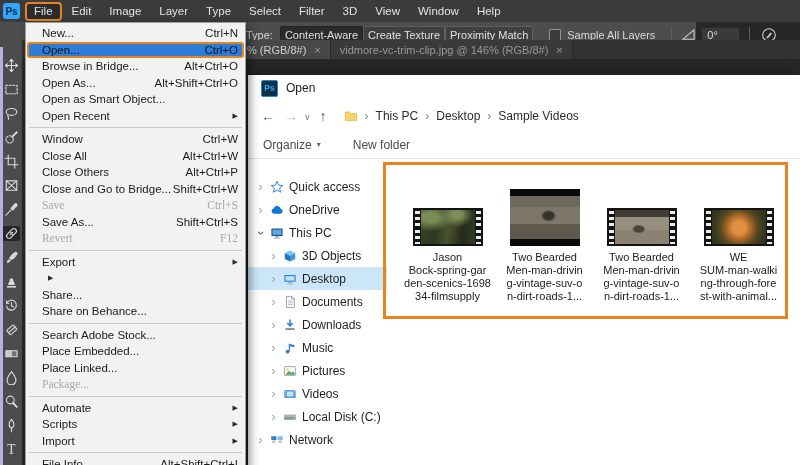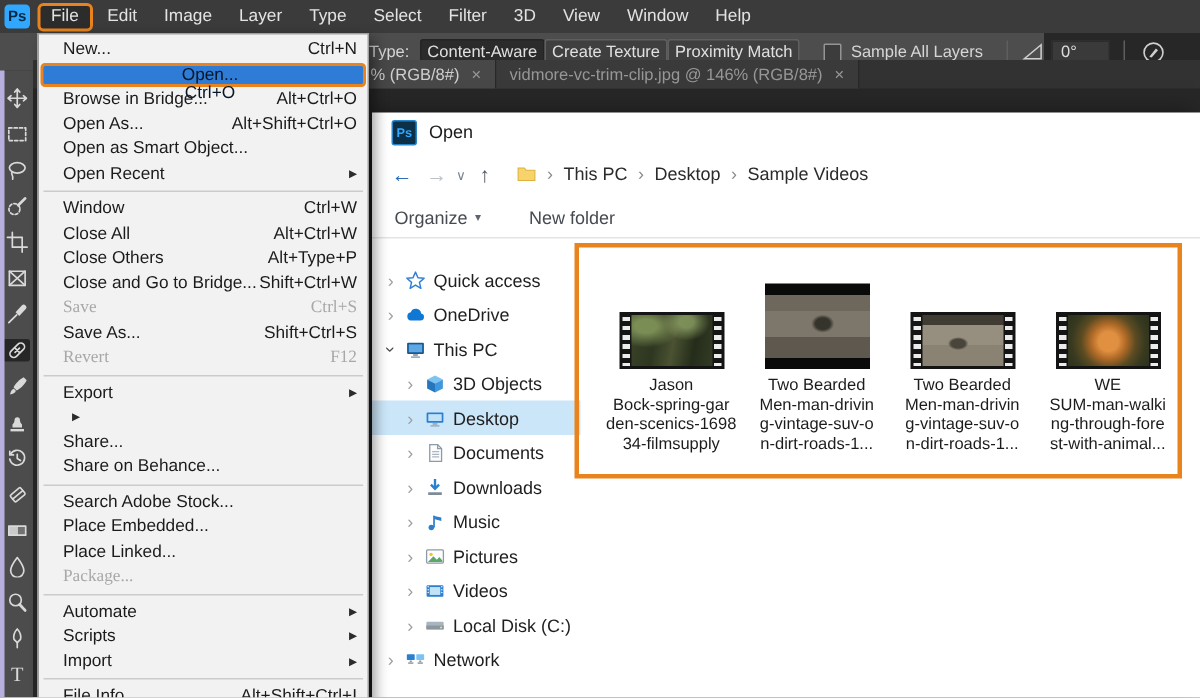--- a/index.html
+++ b/index.html
@@ -51,21 +51,21 @@
   .filemenu{position:absolute;left:25px;top:22px;width:221px;height:450px;background:#f2f2f2;
             border:1px solid #9f9f9f;box-shadow:4px 4px 9px rgba(0,0,0,.45);z-index:6;
             padding-top:2px;box-sizing:border-box;}
   .menu-row{height:16.5px;display:flex;align-items:center;font-size:11.5px;color:#1b1b1b;
             padding:0 7px 0 16px;box-sizing:border-box;}
   .menu-row .ml{flex:1;white-space:nowrap;}
   .menu-row .ms{white-space:nowrap;}
   .menu-row .ma{font-size:7px;color:#2b2b2b;margin-left:6px;}
   .menu-row.dis{color:#a8a8a8;font-family:Liberation Serif, serif;}
   .menu-row.hl{background:#2e7cd6;border:2px solid #e8831d;border-radius:3px;margin:0 1px;
-               padding:0 4px 0 13px;color:#071525;flex-direction:column;}
+               padding:0 4px 0 13px;color:#071525;}
   .menu-sep{height:1px;background:#cbcbcb;margin:3px 3px;}
 
   
   .dialog{position:absolute;left:248px;top:75px;width:552px;height:390px;background:#fff;z-index:5;
           box-shadow:-5px 2px 16px rgba(0,0,0,.5);color:#222;}
   .dlg-title{height:26px;display:flex;align-items:center;padding-left:13px;}
   .dlg-ico{width:15px;height:15px;background:#0b3048;color:#31a8ff;font-size:8.5px;font-weight:bold;
            display:flex;align-items:center;justify-content:center;border:1px solid #2a85c8;border-radius:2px;margin-right:8px;}
   .dlg-name{font-size:12px;color:#1a1a1a;}
   .dlg-nav{height:30px;display:flex;align-items:center;padding-left:13px;}
@@ -311,21 +311,21 @@
       <div class="menu-row">
         <span class="ml">Window</span>
         <span class="ms">Ctrl+W</span>
       </div>
       <div class="menu-row">
         <span class="ml">Close All</span>
         <span class="ms">Alt+Ctrl+W</span>
       </div>
       <div class="menu-row">
         <span class="ml">Close Others</span>
-        <span class="ms">Alt+Type+P</span>
+        <span class="ms">Alt+Ctrl+P</span>
       </div>
       <div class="menu-row">
         <span class="ml">Close and Go to Bridge...</span>
         <span class="ms">Shift+Ctrl+W</span>
       </div>
       <div class="menu-row dis">
         <span class="ml">Save</span>
         <span class="ms">Ctrl+S</span>
       </div>
       <div class="menu-row">

